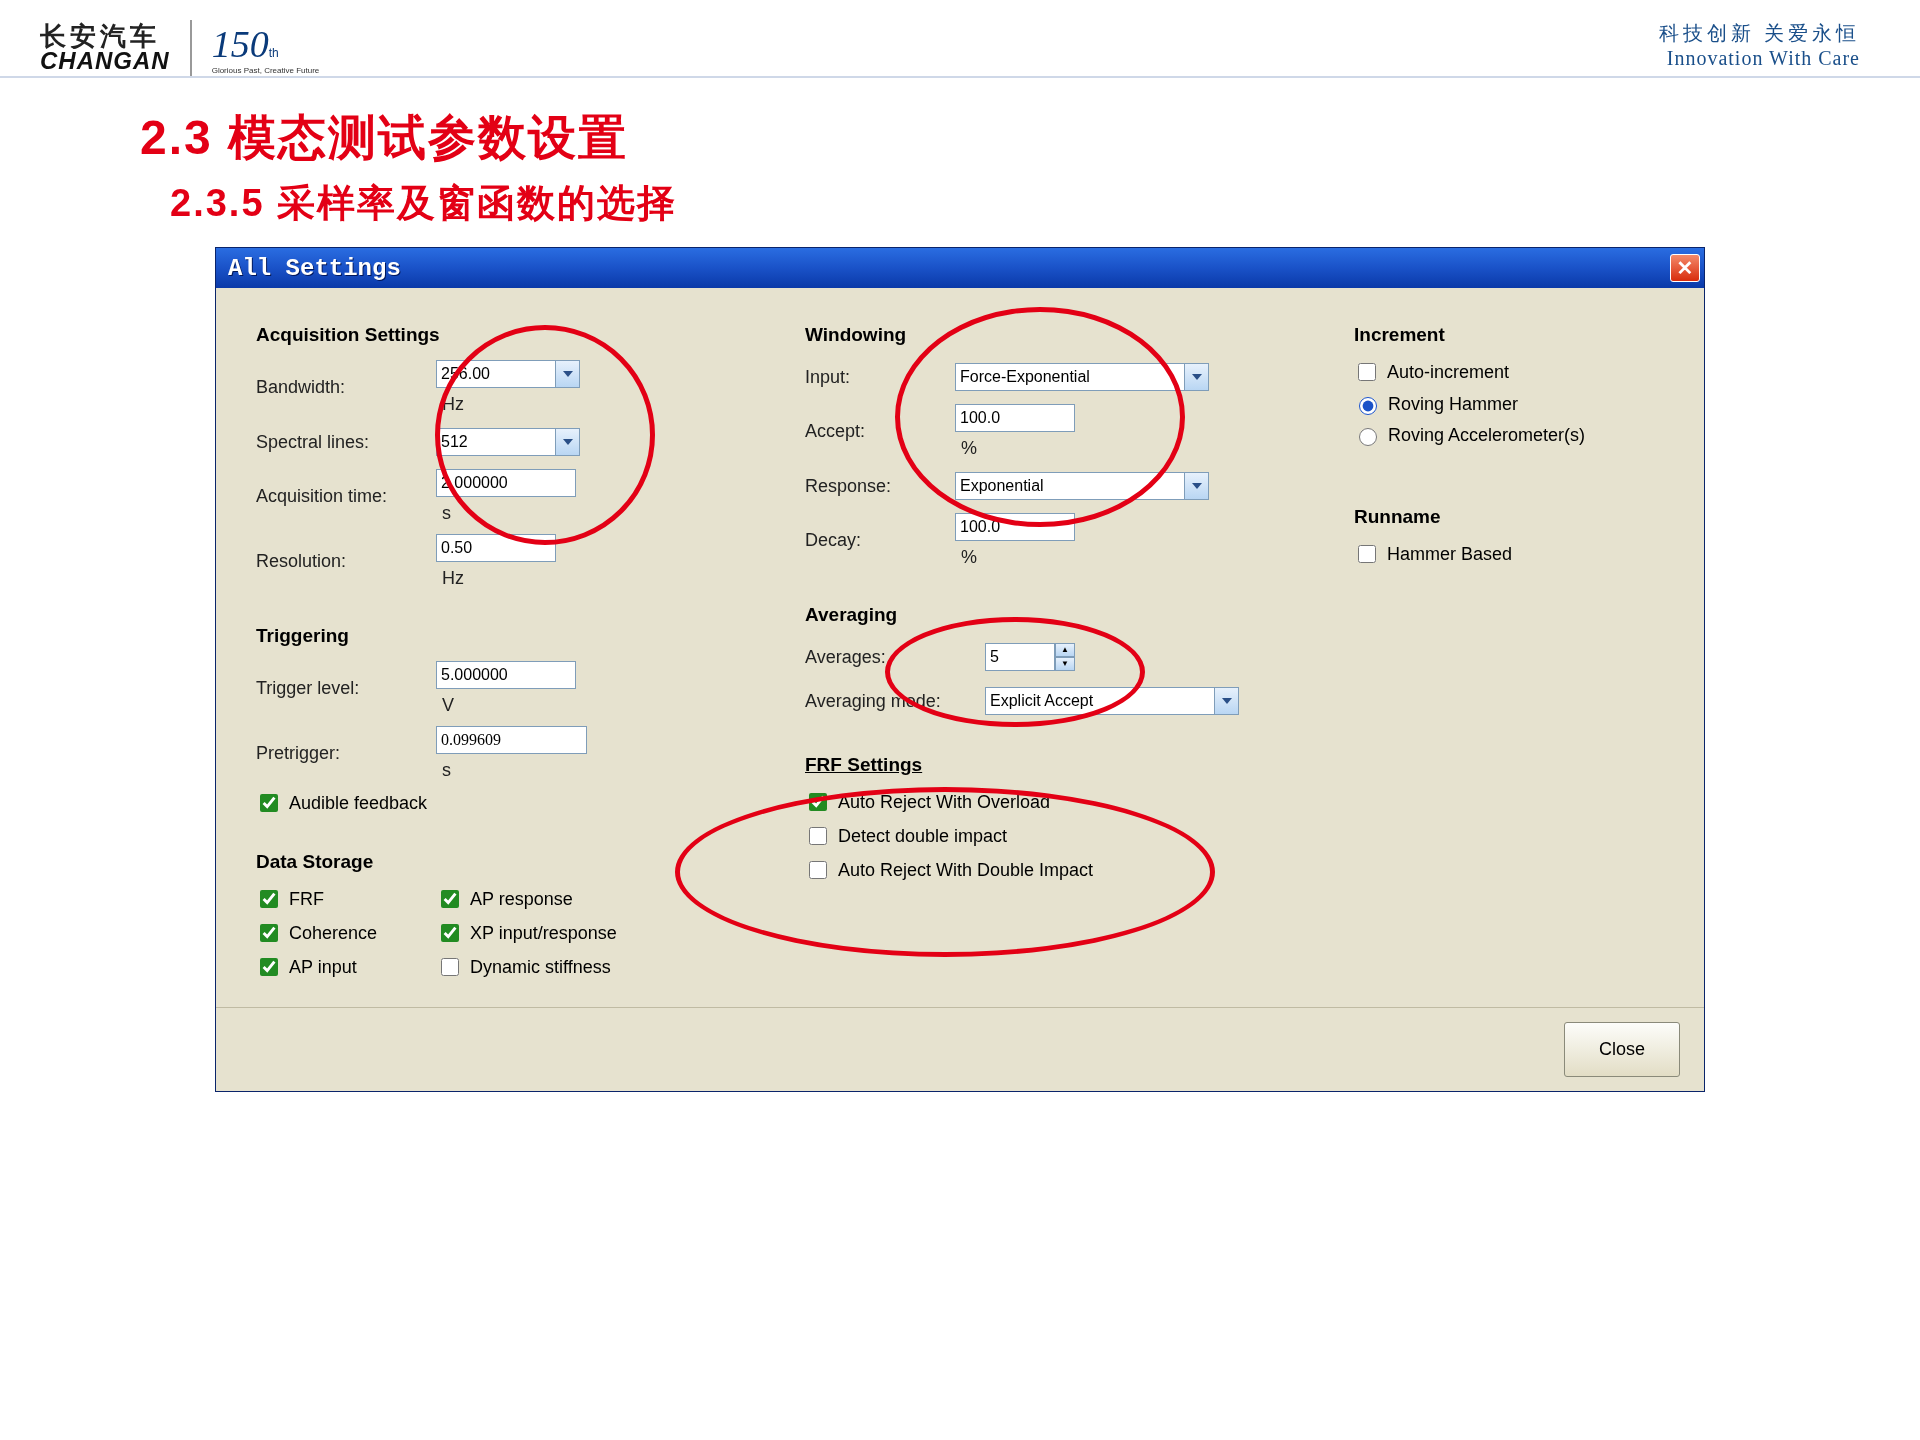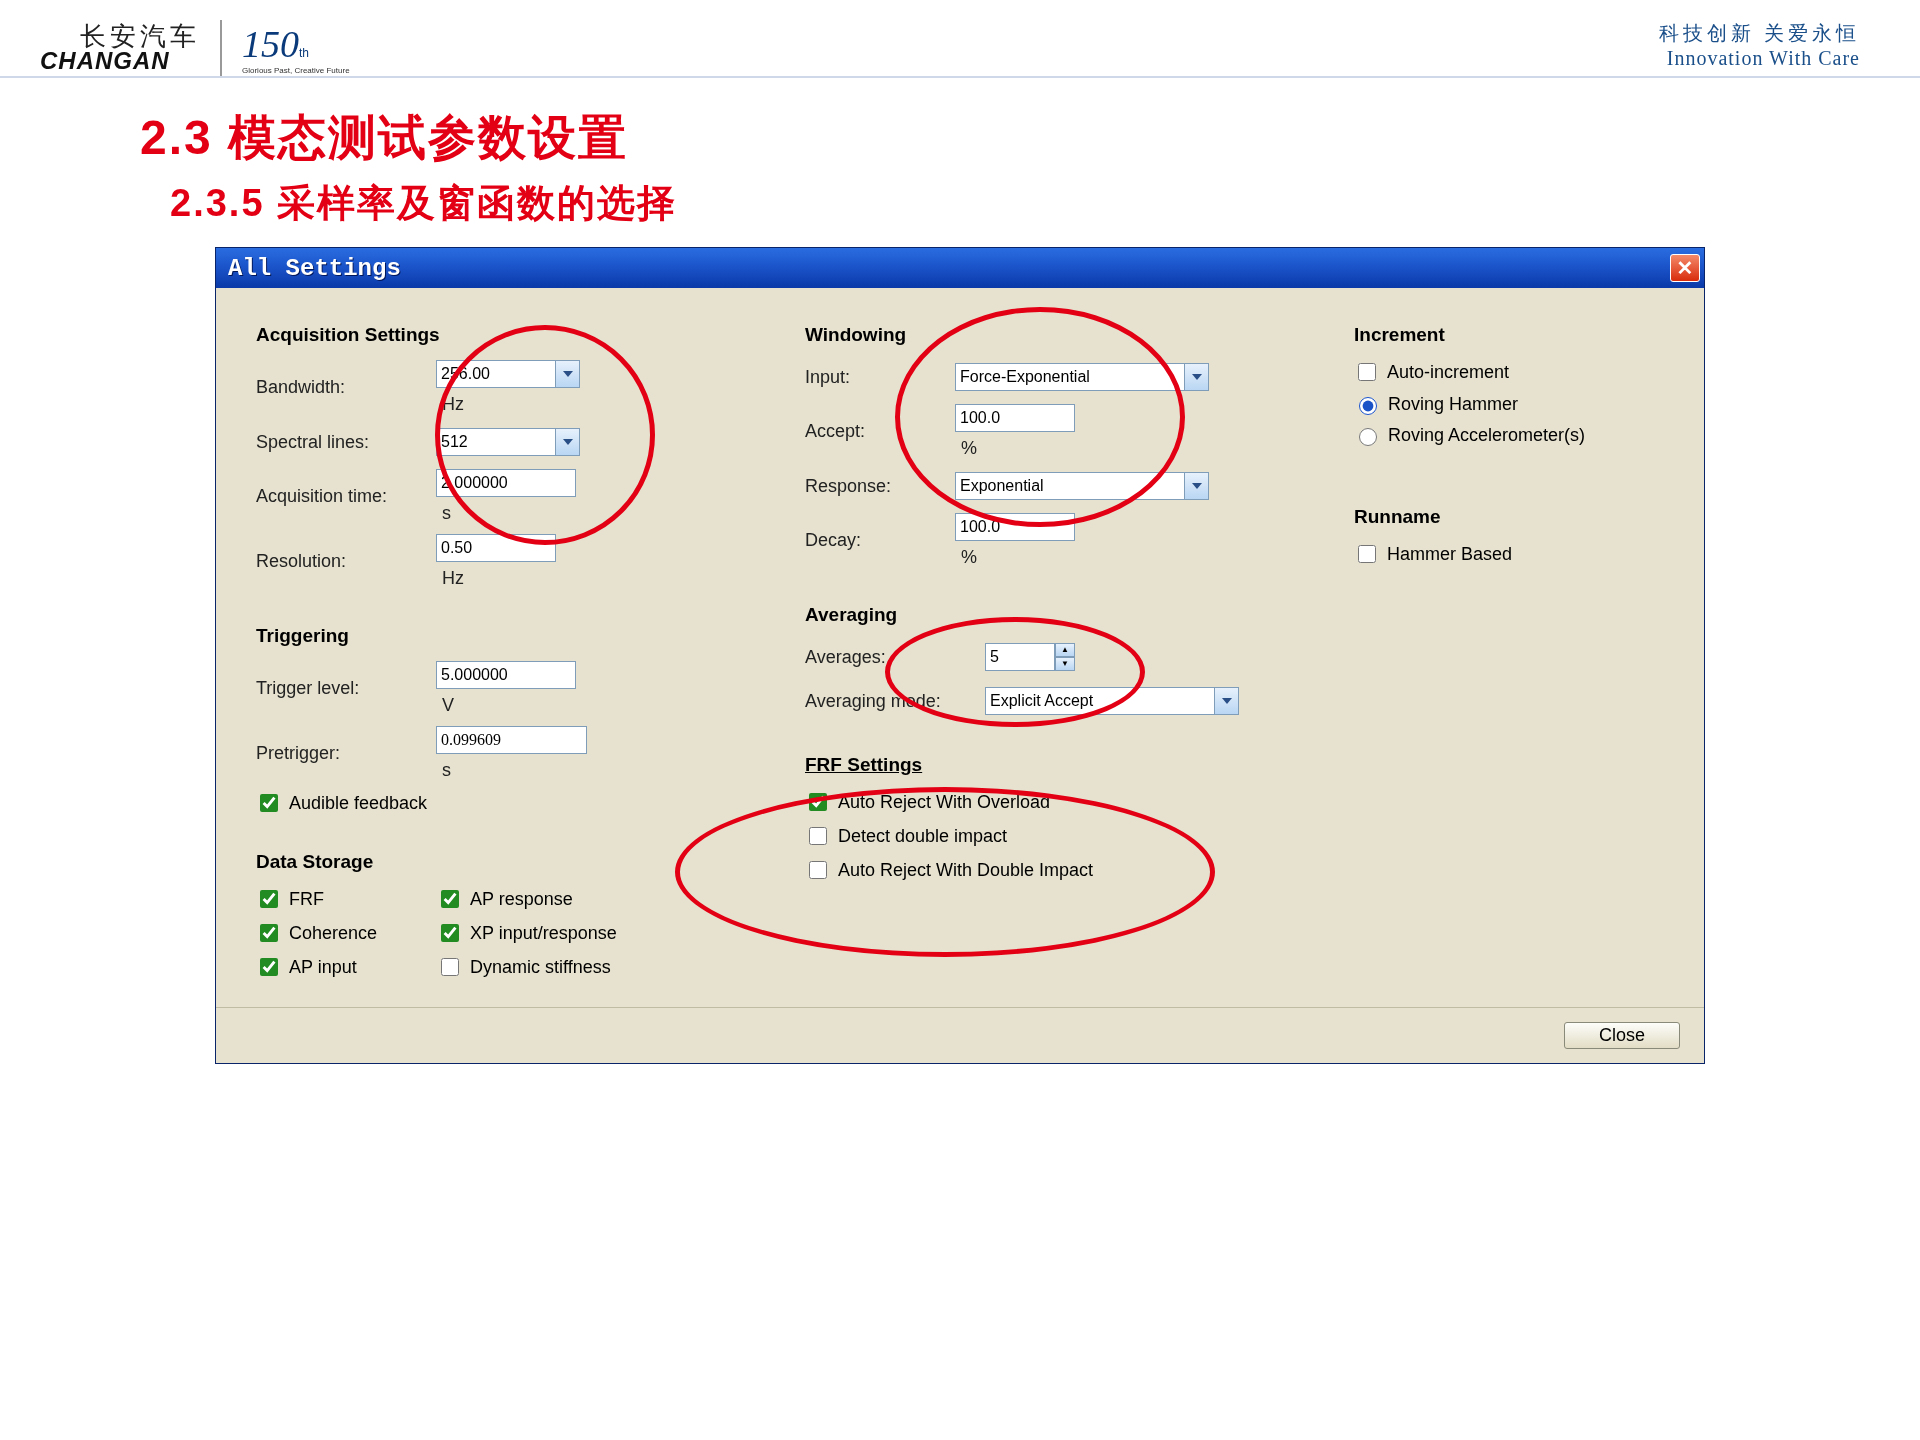--- a/index.html
+++ b/index.html
@@ -17,21 +17,21 @@
     align-items: flex-start;
     padding: 20px 60px 0 40px;
     border-bottom: 2px solid #cfd8e8;
   }
   .logo-left {
     display: flex;
     align-items: center;
     gap: 10px;
   }
   .logo-changan { font-family: Arial; line-height:1; }
-  .logo-cn { font-size: 26px; font-weight: 400; letter-spacing: 4px; color:#222;margin-left:40px; }
+  .logo-cn { font-size: 26px; font-weight: 700; letter-spacing: 4px; color:#222; }
   .logo-en { font-size: 24px; font-weight: 900; letter-spacing: 1px; color:#111; font-style: italic; }
   .logo-150 { font-style: italic; font-family: "Times New Roman",serif; font-size: 38px; color:#0a3a7a; font-weight: 400;}
   .logo-sub { font-size: 8px; color:#333; }
   .slogan-right { text-align: right; color: #1a4f8a; font-family: "SimSun", serif; }
   .slogan-cn { font-size: 20px; letter-spacing: 4px; }
   .slogan-en { font-size: 20px; letter-spacing: 1px; }
   .slide-title {
     color: #e30015;
     font-size: 48px;
     font-weight: 700;
@@ -131,21 +131,21 @@
   .footer-bar {
     border-top: 1px solid #c0bba3;
     background: #e6e2cf;
     padding: 14px 24px;
     display:flex; justify-content:flex-end;
   }
   .btn-close {
     background: linear-gradient(to bottom,#fdfdfa,#e2ddc5);
     border: 1px solid #8a8a7a;
     border-radius: 3px;
-    padding: 2px 34px;
+    padding: 16px 34px;
     font-size: 18px;
     cursor: pointer;
   }
   .red-ellipse {
     position: absolute;
     border: 5px solid #e30015;
     border-radius: 50%;
     pointer-events: none;
   }
   .dialog-wrap { position: relative; width: 1490px; margin: 0 auto; }

